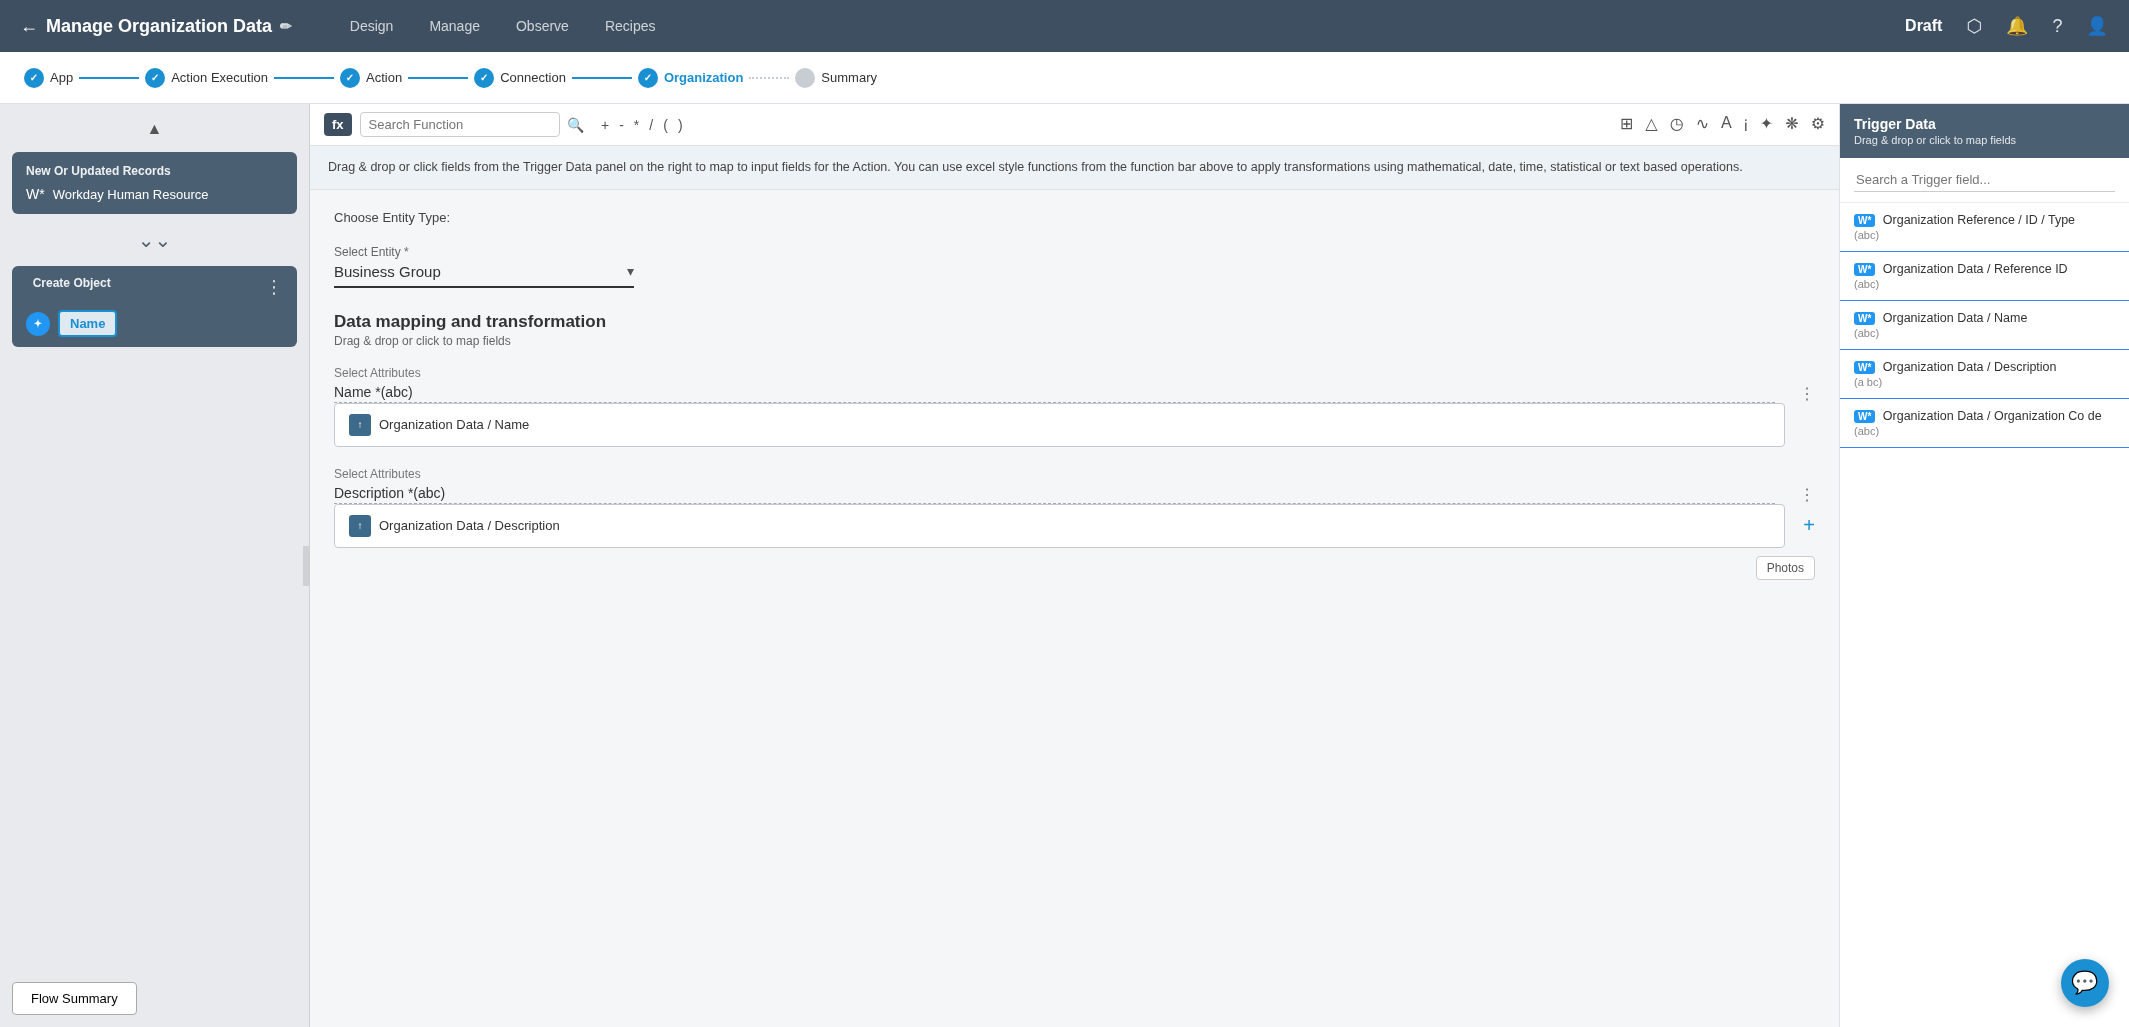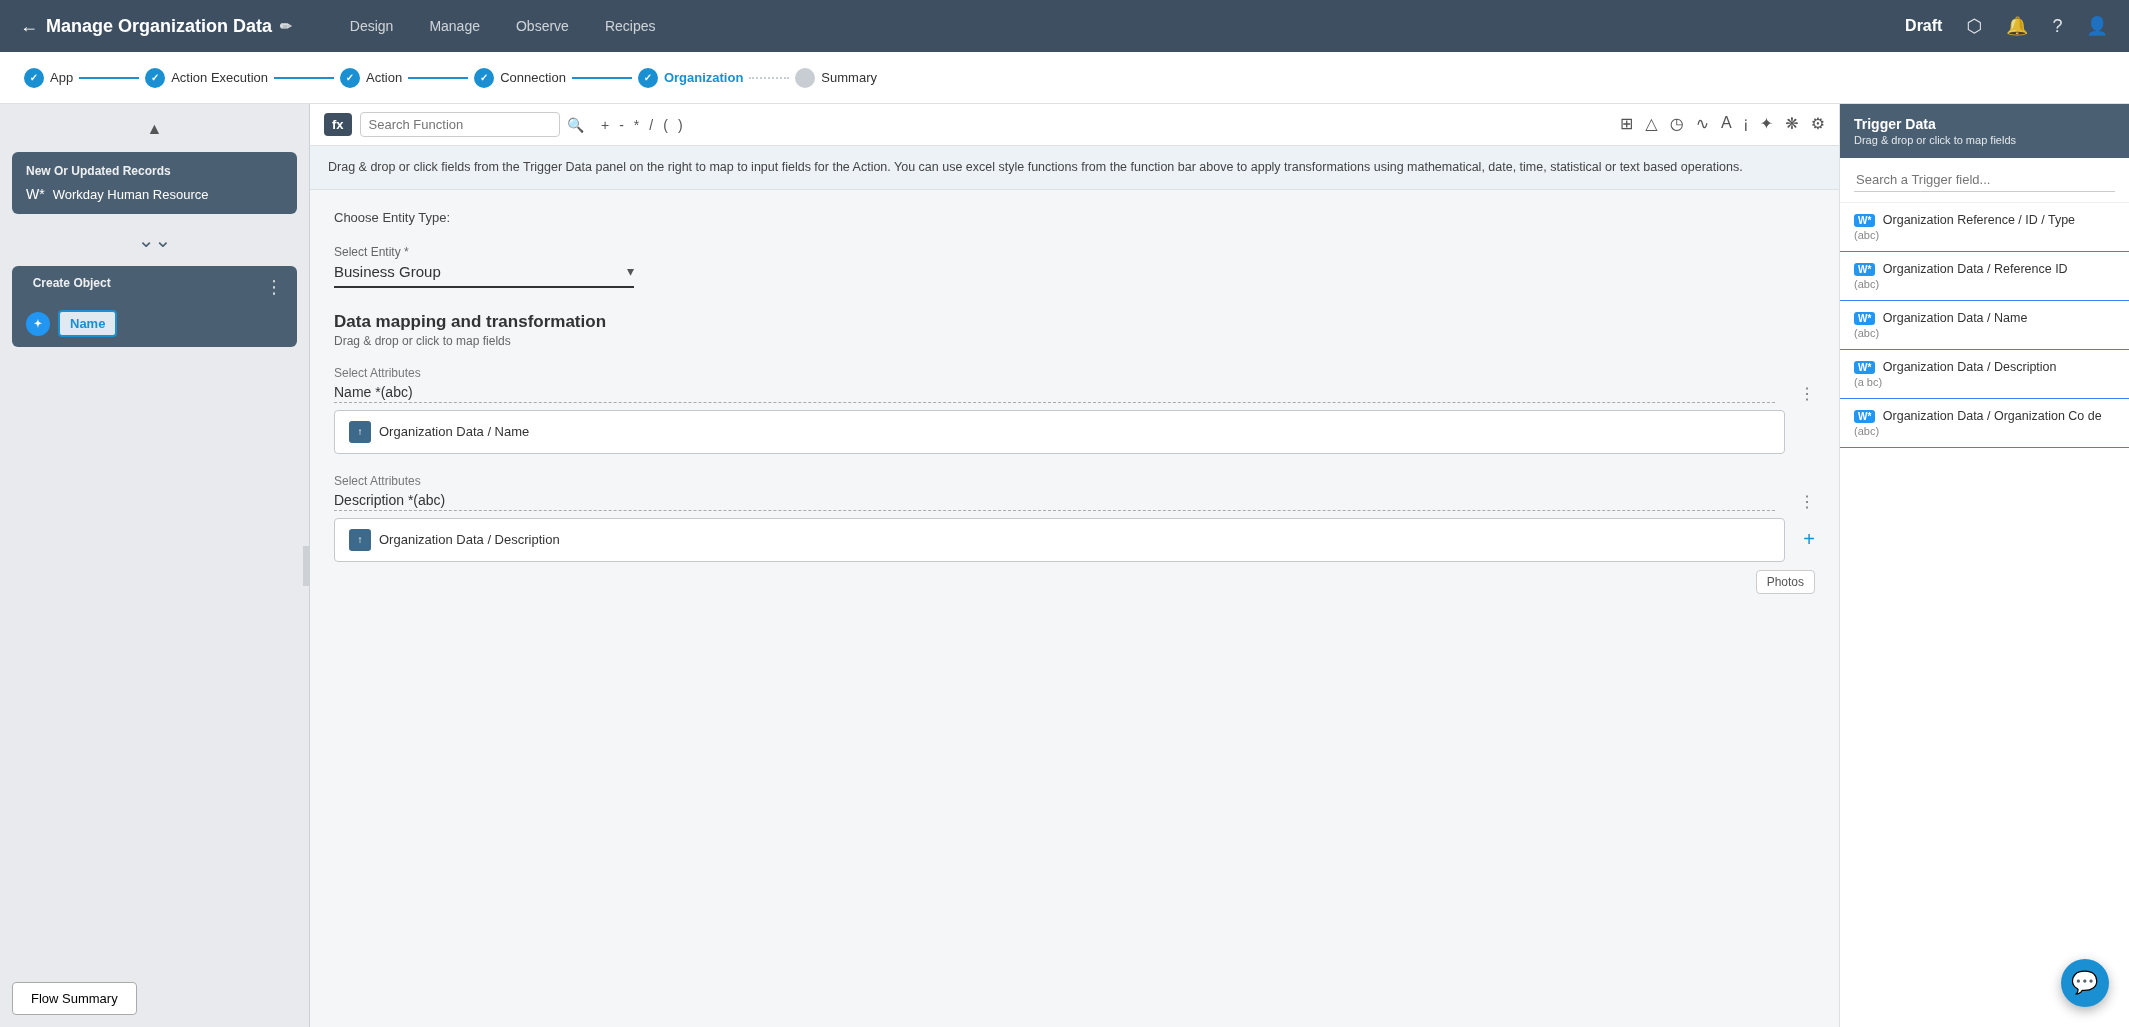--- a/index.html
+++ b/index.html
@@ -209,21 +209,21 @@
     }
     .select-entity-value { font-size: 15px; font-weight: 500; flex: 1; }
     .select-arrow { color: #555; font-size: 14px; }
 
     .data-mapping-section {}
     .section-title { font-size: 17px; font-weight: 600; color: #333; margin-bottom: 2px; }
     .section-subtitle { font-size: 12px; color: #666; margin-bottom: 18px; }
 
     .attribute-group { margin-bottom: 20px; }
     .attr-label { font-size: 12px; color: #777; margin-bottom: 4px; }
-    .attr-field-row { display: flex; align-items: center; gap: 24px; margin-bottom: 7px; }
+    .attr-field-row { display: flex; align-items: center; gap: 24px; margin-bottom: 0; }
     .attr-field-name { font-size: 14px; font-weight: 500; flex: 1; border-bottom: 1px dashed #aaa; padding-bottom: 2px; }
     .attr-field-menu { color: #777; cursor: pointer; font-size: 16px; }
     .mapped-field-box {
       background: #fff;
       border: 1px solid #c5c9cf;
       border-radius: 4px;
       padding: 10px 14px;
       display: flex;
       align-items: center;
       gap: 8px;

